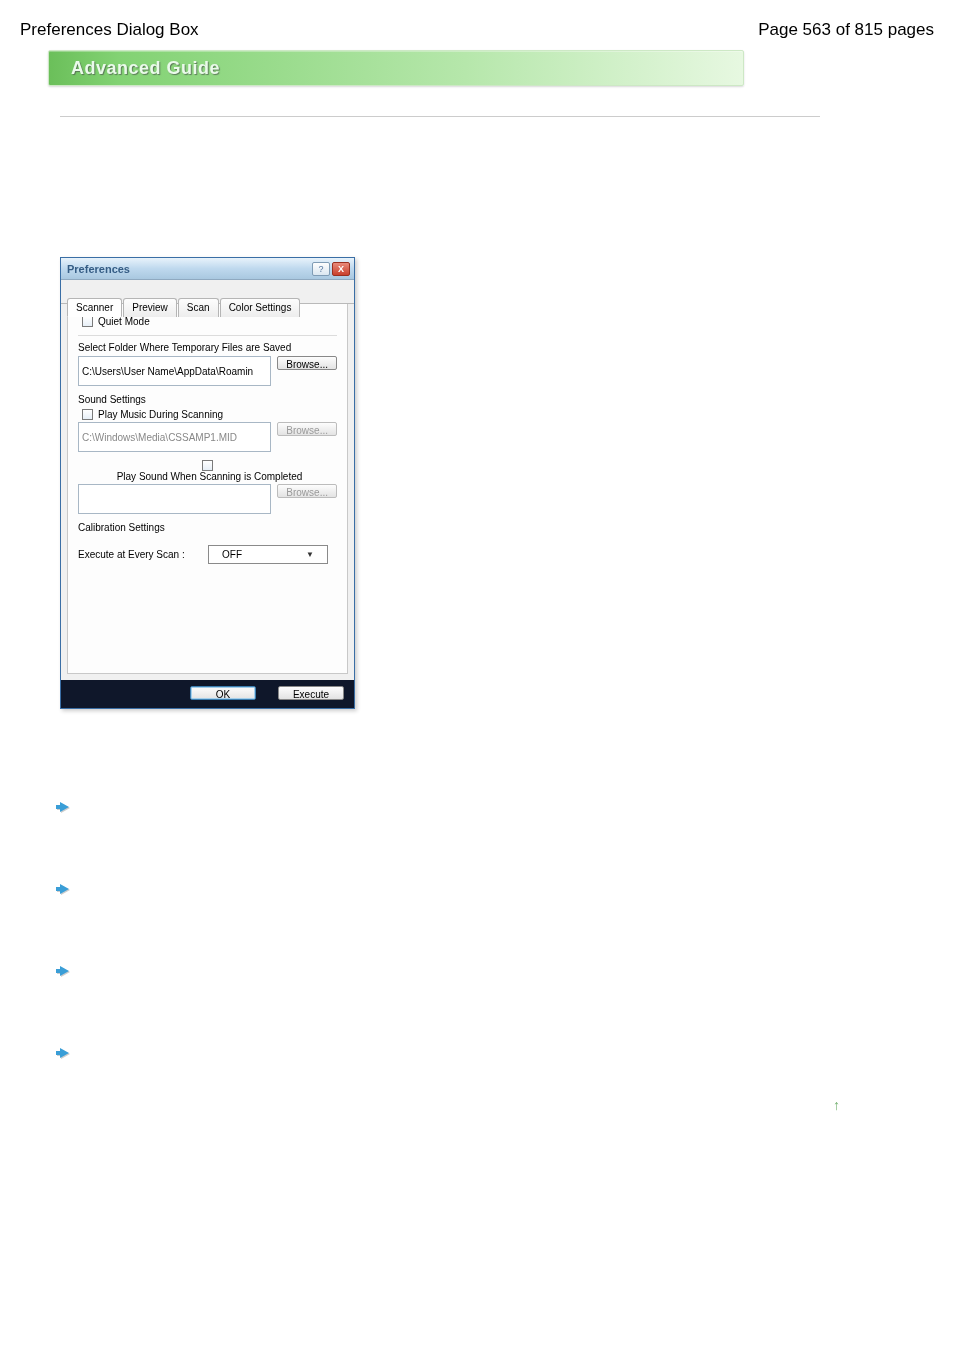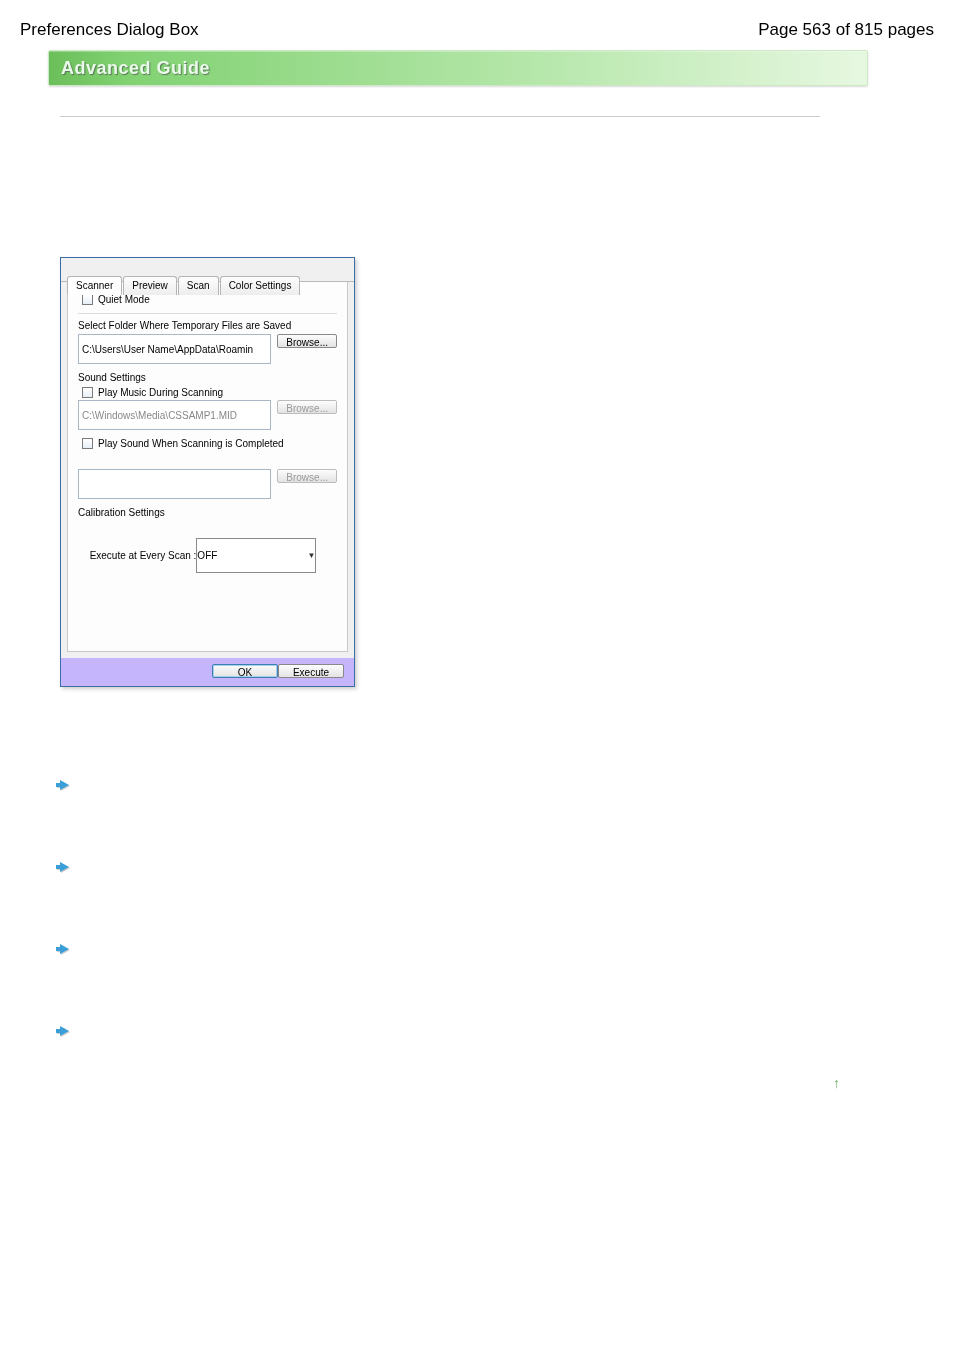--- a/index.html
+++ b/index.html
@@ -15,30 +15,30 @@
     justify-content: space-between;
     align-items: center;
     padding: 8px 20px 4px 20px;
     font-family: Liberation Sans, sans-serif;
     font-size: 17px;
     color: #000;
     margin-top: 12px;
   }
   .banner {
     margin: 6px 20px 0 48px;
-    width: 820px;
+    width: 696px;
     height: 36px;
     background: linear-gradient(to right, #6bbf5a 0%, #82d273 10%, #b6e7ab 60%, #e7f8e1 100%);
     border: 1px solid #cde8c5;
     border-radius: 2px;
     box-shadow: 0 1px 2px rgba(0,0,0,0.15), inset 0 1px 0 rgba(255,255,255,0.3);
     position: relative;
     display: flex;
     align-items: center;
-    padding-left: 12px;
+    padding-left: 22px;
   }
   .banner-text {
     font-family: "Segoe UI", Arial, sans-serif;
     font-size: 18px;
     font-weight: 600;
     color: #eafaea;
     text-shadow: 1px 1px 1px rgba(80,100,80,0.8);
     letter-spacing: 0.5px;
   }
   .hr-light {
@@ -167,36 +167,36 @@
     text-align: center;
     color:#000;
   }
   .btn.disabled { color: #9a9a9a; border-color: #bcbcbc; }
   .section-title { margin: 6px 0 4px 0; }
   .dropdown {
     display: flex;
     align-items: center;
     border: 1px solid #8a8a8a;
     background: #fff;
-    height: 35px;
+    height: 19px;
     width: 120px;
-    padding: 0 0;
+    padding: 0 13px;
     justify-content: space-between;
     font-size: 10px;
   }
   .dropdown .arrow {
     font-size: 8px;
     color: #333;
   }
   .footer {
     display: flex;
     justify-content: flex-end;
     padding: 6px 10px 8px 10px;
-    background: #c4b5fd;
-    gap: 0;
+    background: #0f172a;
+    gap: 22px;
   }
   .footer .btn { min-width: 66px; }
   .footer .btn.default {
     border: 1px solid #3c7fb1;
     box-shadow: 0 0 0 1px #a6d0ec inset;
   }
   
   .links-area {
     margin: 90px 0 0 60px;
   }
@@ -246,20 +246,27 @@
   <div>Page 563 of 815 pages</div>
 </div>
 
 <div class="banner">
   <span class="banner-text">Advanced Guide</span>
 </div>
 
 <hr class="hr-light">
 
 <div class="dialog">
+  <div class="titlebar">
+    <span class="titlebar-title">Preferences</span>
+    <div class="window-buttons">
+      <div class="wbtn help">?</div>
+      <div class="wbtn close">X</div>
+    </div>
+  </div>
 
   <div class="tabs">
     <div class="tab active">Scanner</div>
     <div class="tab">Preview</div>
     <div class="tab">Scan</div>
     <div class="tab">Color Settings</div>
   </div>
 
   <div class="tab-content">
 
@@ -279,32 +286,32 @@
 
     <div class="checkbox-row" style="margin-bottom:2px;">
       <div class="checkbox"></div>
       <span>Play Music During Scanning</span>
     </div>
     <div class="field-row">
       <input type="text" class="text-input disabled" disabled="" value="C:\Windows\Media\CSSAMP1.MID" style="">
       <button class="btn disabled" disabled="">Browse...</button>
     </div>
 
-    <div class="checkbox-row" style="margin-bottom:20px;">
+    <div class="checkbox-row" style="margin-bottom:2px;flex-direction:column;">
       <div class="checkbox"></div>
       <span>Play Sound When Scanning is Completed</span>
     </div>
     <div class="field-row">
       <input type="text" class="text-input disabled" disabled="" value="" style="">
       <button class="btn disabled" disabled="">Browse...</button>
     </div>
 
     <div class="section-title">Calibration Settings</div>
 
-    <div style="display:flex; align-items:center; justify-content:center; margin-top:20px; width:250px;">
+    <div style="display:flex; align-items:center; justify-content:space-between; margin-top:12px; width:250px;">
       <span>Execute at Every Scan :</span>
       <div class="dropdown">
         <span>OFF</span>
         <span class="arrow">▼</span>
       </div>
     </div>
 
   </div>
 
   <div class="footer">

